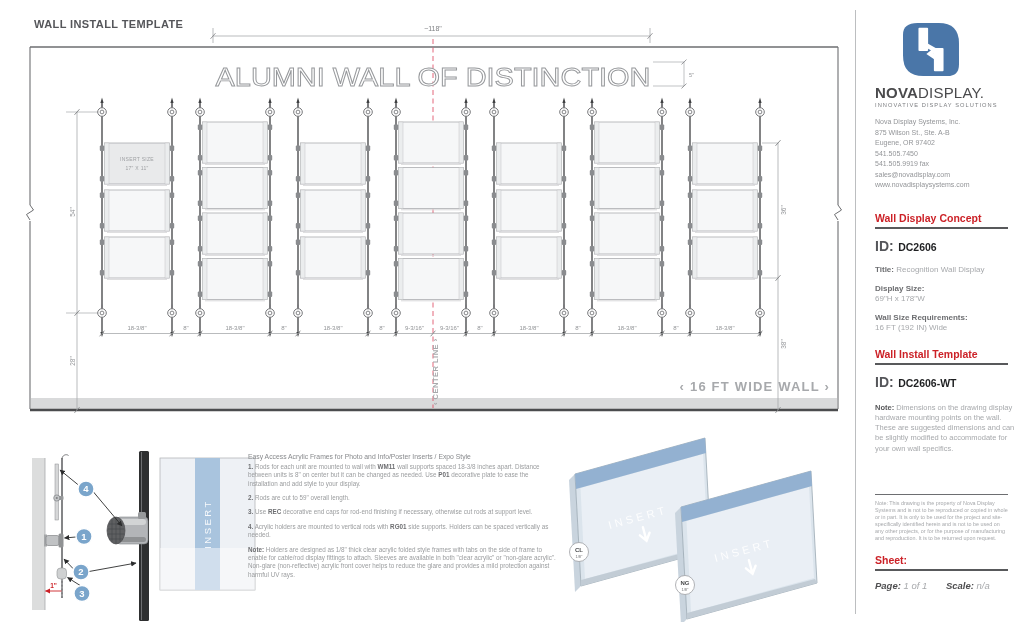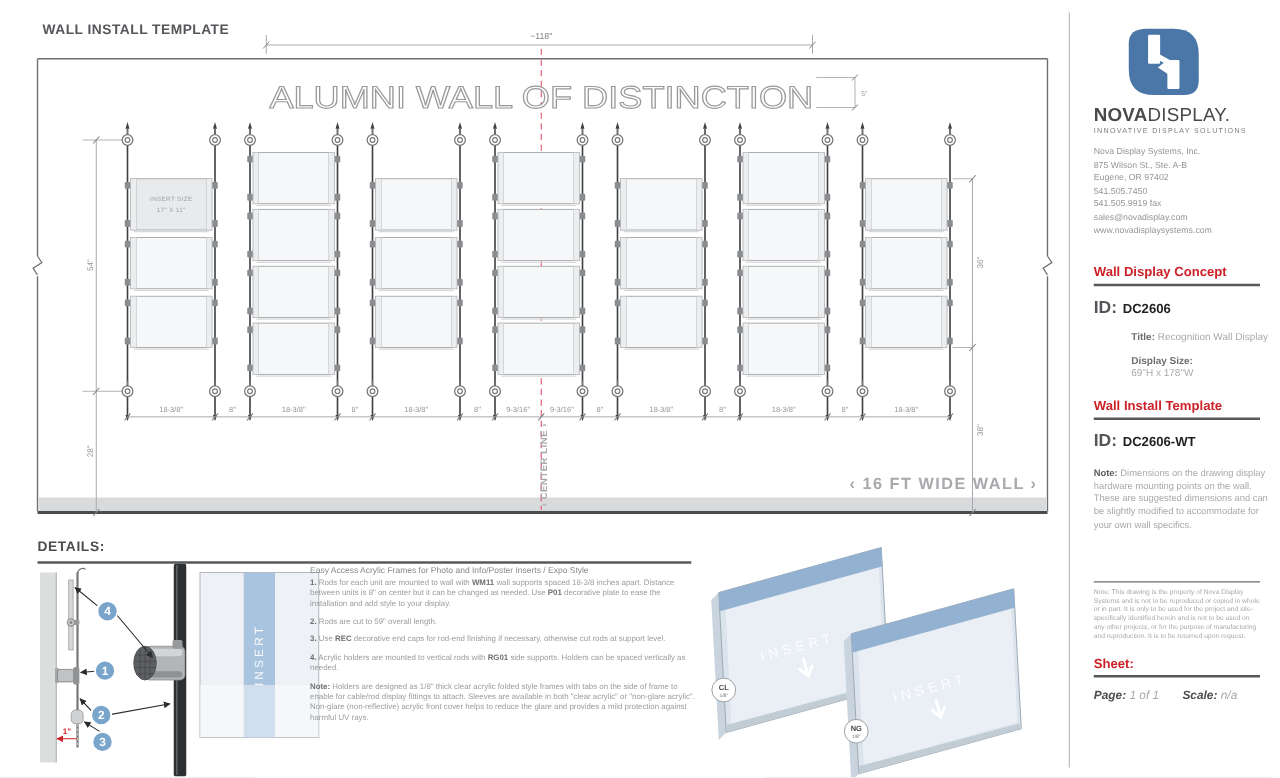--- a/index.html
+++ b/index.html
@@ -28,21 +28,21 @@
   .brand{margin-top:7px;font-size:15px;color:#4a4a4c;letter-spacing:.2px;white-space:nowrap;}
   .brand .bld{font-weight:bold;}
   .tagline{margin-top:1px;font-size:5.7px;letter-spacing:1.05px;color:#7c7e81;white-space:nowrap;}
   .address{margin-top:9px;font-size:7px;line-height:10.5px;color:#939598;}
   .red-h{font-size:10.5px;font-weight:bold;color:#cc2127;}
   .rule2{margin-top:3px;height:2px;background:#58595b;width:133px;}
   .mt-concept{margin-top:21px;}
   .id-row{margin-top:8px;}
   .id-lab{font-size:14px;font-weight:bold;color:#55565a;}
   .id-val{font-size:10.5px;font-weight:bold;color:#1f2022;}
-  .fld{margin-top:10px;font-size:8px;margin-left:30px;}
+  .fld{margin-top:10px;font-size:8px;}
   .fld .lab{font-weight:bold;color:#6d6e71;}
   .fld .val{color:#a7a9ac;}
   .fld .val2{color:#a7a9ac;margin-top:1px;}
   .mt-install{margin-top:16px;}
   .note{margin-top:12px;font-size:7.5px;line-height:10.3px;color:#a7a9ac;}
   .note .nb{font-weight:bold;color:#58595b;}
   .legal-rule{margin-top:40px;height:1px;background:#6d6e71;width:133px;}
   .legal{margin-top:5px;font-size:5.4px;line-height:7px;color:#a7a9ac;width:133px;}
   .mt-sheet{margin-top:12px;}
   .page-row{margin-top:9px;font-size:9.5px;white-space:nowrap;font-style:italic;}
@@ -467,24 +467,20 @@
         <text x="627" y="329.8" font-size="6" fill="#939598" text-anchor="middle">18-3/8"</text>
         <text x="676" y="329.8" font-size="6" fill="#939598" text-anchor="middle">8"</text>
         <text x="725" y="329.8" font-size="6" fill="#939598" text-anchor="middle">18-3/8"</text>
       </g>
 
     <text x="437.5" y="405" font-size="7.5" font-weight="bold" fill="#a7a9ac" style="letter-spacing:.5px" transform="rotate(-90 437.5 405)">‹ CENTER LINE ›</text>
 
     <text x="830" y="391" font-size="13" font-weight="bold" fill="#a7a9ac" text-anchor="end" style="letter-spacing:1.2px">‹ 16 FT WIDE WALL ›</text>
   </svg>
 
-  <div class="details-hd">
-    <span class="t">DETAILS:</span>
-    <div class="rule"></div>
-  </div>
 
   <svg id="detail1" width="230" height="172" viewBox="0 0 230 172">
     <defs>
       <marker id="ah" markerWidth="7" markerHeight="7" refX="5.5" refY="3" orient="auto">
         <path d="M0,0 L6,3 L0,6 Z" fill="#2b2c2d"></path>
       </marker>
       <marker id="ahr" markerWidth="7" markerHeight="7" refX="5.5" refY="3" orient="auto-start-reverse">
         <path d="M0,0 L6,3 L0,6 Z" fill="#cc2127"></path>
       </marker>
     </defs>
@@ -626,20 +622,24 @@
       <span class="id-val">DC2606</span>
     </div>
     <div class="fld">
       <span class="lab">Title:</span>
       <span class="val">Recognition Wall Display</span>
     </div>
     <div class="fld">
       <div class="lab">Display Size:</div>
       <div class="val2">69"H x 178"W</div>
     </div>
+    <div class="fld">
+      <div class="lab">Wall Size Requirements:</div>
+      <div class="val2">16 FT (192 IN) Wide</div>
+    </div>
 
     <div class="red-h mt-install">Wall Install Template</div>
     <div class="rule2"></div>
     <div class="id-row">
       <span class="id-lab">ID:</span>
       <span class="id-val">DC2606-WT</span>
     </div>
     <div class="note">
       <span class="nb">Note:</span><span> Dimensions on the drawing display hardware mounting points on the wall. These are suggested dimensions and can be slightly modified to accommodate for your own wall specifics.</span>
     </div>

